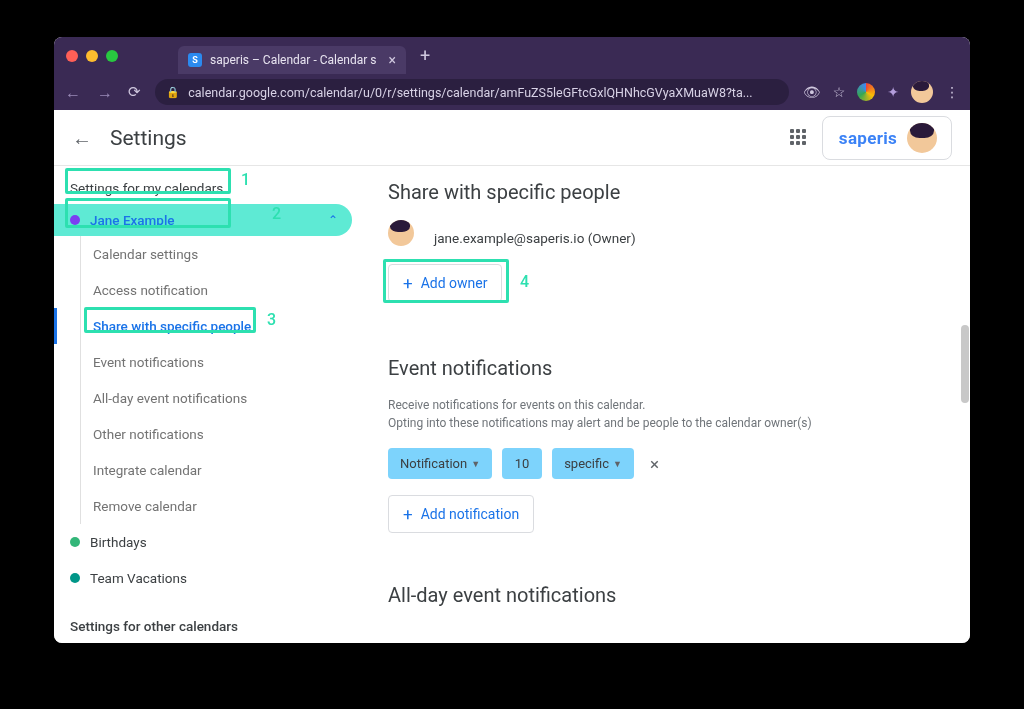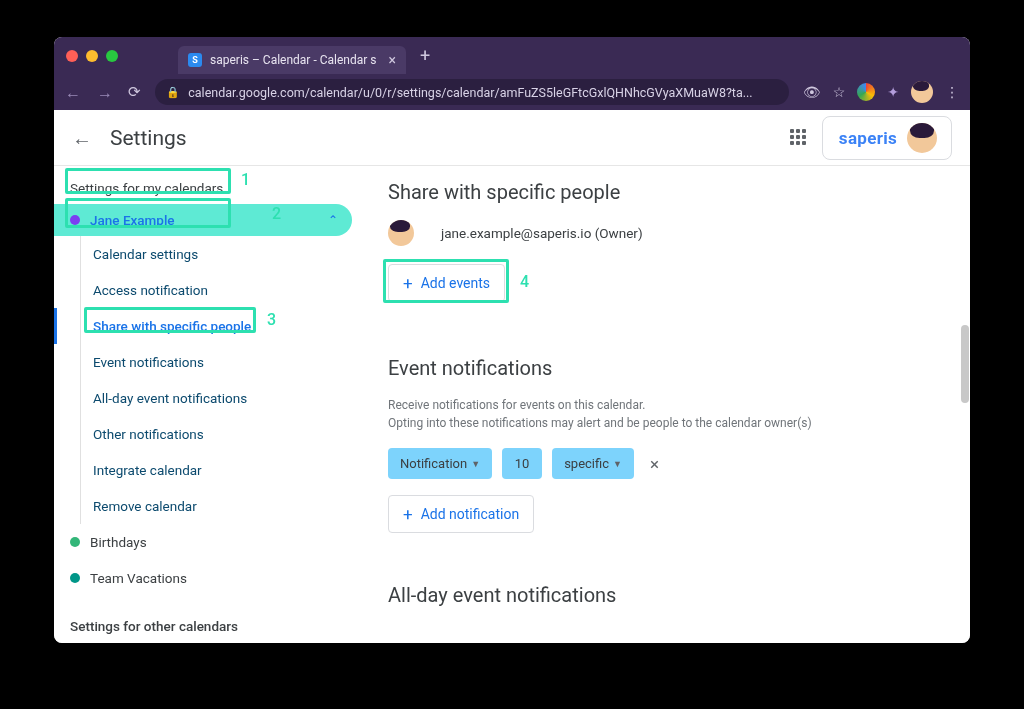--- a/index.html
+++ b/index.html
@@ -39,32 +39,32 @@
   .avatar-md::before{ content:""; position:absolute; top:-3px; left:3px; width:24px; height:18px; background:#2a1a3a; border-radius:50% 50% 40% 40%;}
 
   .app-body { flex:1; display:flex; overflow:hidden;}
   .sidebar { width:310px; padding:6px 0 0 0; overflow:visible; font-size:13.5px; color:#3c4043; position:relative;}
   .side-section-label { padding:8px 0 8px 16px; color:#3c4043; font-size:13.5px;}
   .cal-item { display:flex; align-items:center; gap:10px; padding:8px 12px 8px 16px; border-radius:0 20px 20px 0; margin-right:12px; position:relative;}
   .cal-item .dot { width:10px; height:10px; border-radius:50%;}
   .cal-item.active { background:#5eead4; color:#1a73e8; font-weight:500;}
   .chev { position:absolute; right:14px; color:#1a73e8; font-size:12px;}
   .sub-items { border-left:1px solid #e0e0e0; margin-left:26px;}
-  .sub-item { padding:10px 0 10px 12px; color:#0c4a6e; font-size:13.5px;}
+  .sub-item { padding:10px 0 10px 12px; color:#737373; font-size:13.5px;}
   .sub-item.selected { color:#1a73e8; font-weight:500; position:relative;}
   .sub-item.selected::before { content:""; position:absolute; left:-27px; top:0; bottom:0; width:3px; background:#1a73e8;}
   .other-cal { display:flex; align-items:center; gap:10px; padding:10px 0 10px 16px;}
   .bottom-section { padding:22px 0 8px 16px; color:#3c4043; font-size:13.5px; font-weight:500;}
 
   .highlight { border:3px solid #2de0b0; border-radius:2px; position:absolute; pointer-events:none;}
   .hl-num { position:absolute; color:#2de0b0; font-size:16px; font-weight:500;}
 
   .main { flex:1; padding:10px 30px 0 24px; overflow:auto; position:relative;}
   .sect-title { font-size:20px; color:#3c4043; font-weight:400; margin:4px 0 16px;}
-  .person-row { display:flex; align-items:center; gap:27px; margin-bottom:18px;}
+  .person-row { display:flex; align-items:flex-end; gap:20px; margin-bottom:18px;}
   .avatar-xs { width:26px; height:26px; border-radius:50%; background:#f2c89a; position:relative; overflow:hidden;}
   .avatar-xs::before{ content:""; position:absolute; top:-2px; left:2px; width:20px; height:14px; background:#2a1a3a; border-radius:50% 50% 40% 40%;}
   .person-email { font-size:13.5px; color:#3c4043;}
   .add-btn { display:inline-flex; align-items:center; gap:8px; border:1px solid #dadce0; border-radius:4px; padding:8px 14px; color:#1a73e8; font-size:14px; background:#fff;}
   .plus { font-size:17px; font-weight:400;}
   .learn { font-size:12px; color:#70757a; margin-top:14px;}
   .learn a { color:#1a73e8; text-decoration:none;}
 
   .notif-desc { font-size:12px; color:#70757a; line-height:1.5; margin-bottom:16px;}
   .notif-row { display:flex; align-items:center; gap:10px;}
@@ -173,21 +173,21 @@
 
       <div class="main">
         <div class="sect-title">Share with specific people</div>
         <div class="person-row">
           <span class="avatar-xs"></span>
           <span class="person-email">jane.example@saperis.io (Owner)</span>
         </div>
         <div style="position:relative; display:inline-block;">
           <button class="add-btn">
             <span class="plus">+</span>
-            <span>Add events</span>
+            <span>Add owner</span>
           </button>
           <div class="highlight" style="left:-5px; top:-5px; width:126px; height:44px;"></div>
           <div class="hl-num" style="left:132px; top:8px;">4</div>
         </div>
 
         <div style="height:50px;"></div>
 
         <div class="sect-title">Event notifications</div>
         <div class="notif-desc">
           <span>Receive notifications for events on this calendar.</span><br>

